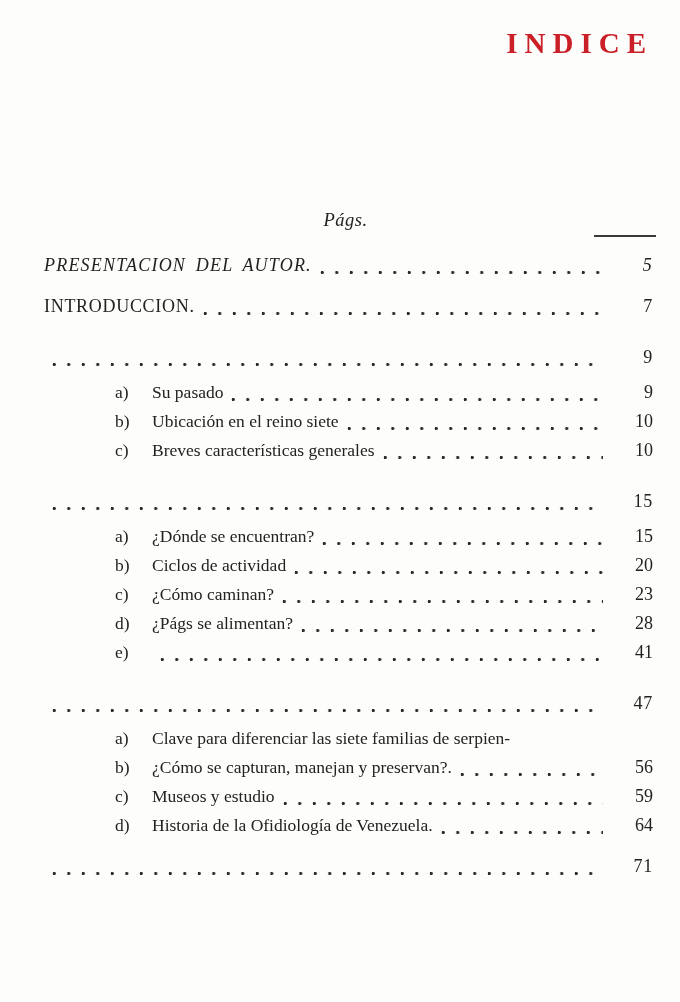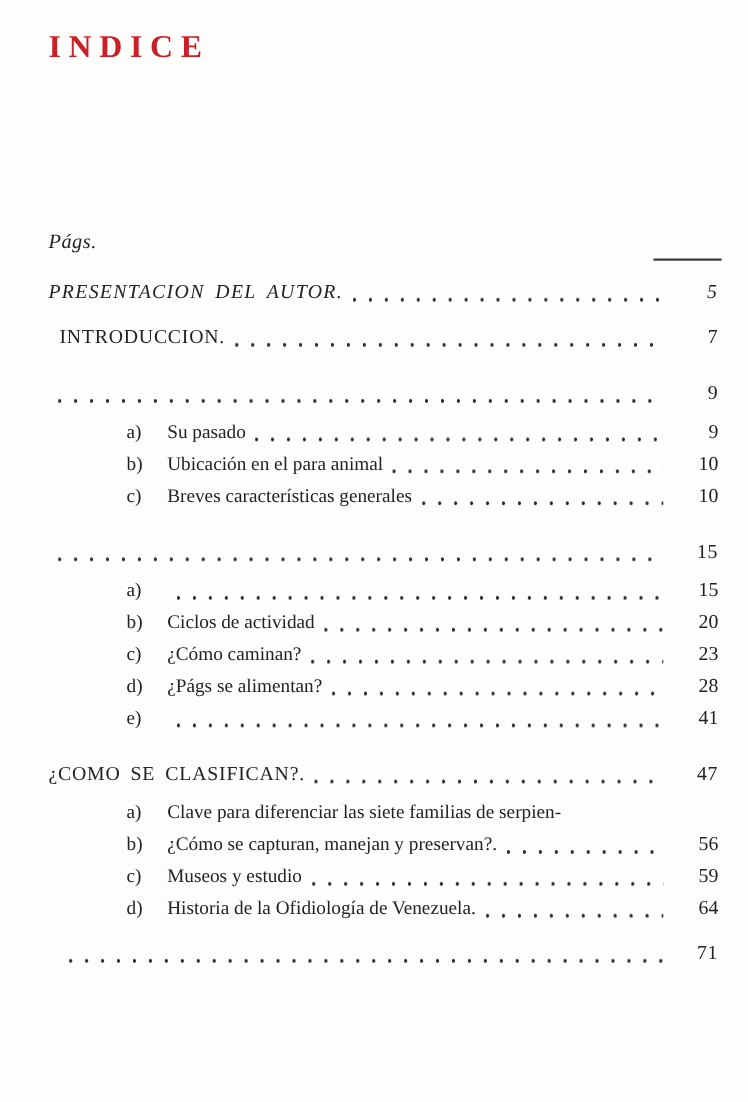--- a/index.html
+++ b/index.html
@@ -10,47 +10,47 @@
     margin: 0 auto;
     background: #fdfdfb;
     box-sizing: border-box;
     padding: 26px 27px 0 44px;
     font-family: "Liberation Serif", "DejaVu Serif", serif;
     color: #222222;
     overflow: hidden;
   }
   .title {
     margin: 0;
-    text-align: left;
+    text-align: right;
     font-size: 29px;
     font-weight: bold;
     letter-spacing: 7px;
     line-height: 34px;
   }
   .pags-block {
     margin-top: 150px;
-    text-align: left;
+    text-align: center;
   }
   .pags-label {
     font-style: italic;
     font-size: 18.5px;
     letter-spacing: 0.5px;
     padding-right: 6px;
   }
   .pags-rule {
     margin-left: auto;
     margin-right: -3px;
     margin-top: 4px;
     width: 62px;
     height: 2px;
     background: #3a3a3a;
   }
   #toc { margin-top: 14px; }
   .section { margin-top: 22px; }
-  .section.tight { margin-top: 12px; margin-left: 10px; }
+  .section.tight { margin-top: 12px; }
   #toc > .section:first-child { margin-top: 0; }
   .row {
     display: flex;
     align-items: flex-start;
     line-height: 29px;
     font-size: 17.5px;
     white-space: nowrap;
   }
   .row.main {
     font-size: 18px;
@@ -111,38 +111,39 @@
           <span class="pagenum">9</span>
         </div>
         <div class="row sub first">
           <span class="letter">a)</span>
           <span class="text">Su pasado</span>
           <span class="leader"></span>
           <span class="pagenum">9</span>
         </div>
         <div class="row sub">
           <span class="letter">b)</span>
-          <span class="text">Ubicación en el para animal</span>
+          <span class="text">Ubicación en el reino siete</span>
           <span class="leader"></span>
           <span class="pagenum">10</span>
         </div>
         <div class="row sub">
           <span class="letter">c)</span>
           <span class="text">Breves características generales</span>
           <span class="leader"></span>
           <span class="pagenum">10</span>
         </div>
       </div>
       <div class="section">
         <div class="row main">
           <span class="leader"></span>
           <span class="pagenum">15</span>
         </div>
         <div class="row sub first">
           <span class="letter">a)</span>
+          <span class="text">¿Dónde se encuentran?</span>
           <span class="leader"></span>
           <span class="pagenum">15</span>
         </div>
         <div class="row sub">
           <span class="letter">b)</span>
           <span class="text">Ciclos de actividad</span>
           <span class="leader"></span>
           <span class="pagenum">20</span>
         </div>
         <div class="row sub">
@@ -158,21 +159,20 @@
           <span class="pagenum">28</span>
         </div>
         <div class="row sub">
           <span class="letter">e)</span>
           <span class="leader"></span>
           <span class="pagenum">41</span>
         </div>
       </div>
       <div class="section">
         <div class="row main">
-          <span class="text">¿COMO SE CLASIFICAN?.</span>
           <span class="leader"></span>
           <span class="pagenum">47</span>
         </div>
         <div class="row sub first">
           <span class="letter">a)</span>
           <span class="text">Clave para diferenciar las siete familias de serpien-</span>
         </div>
         <div class="row sub">
           <span class="letter">b)</span>
           <span class="text">¿Cómo se capturan, manejan y preservan?.</span>

